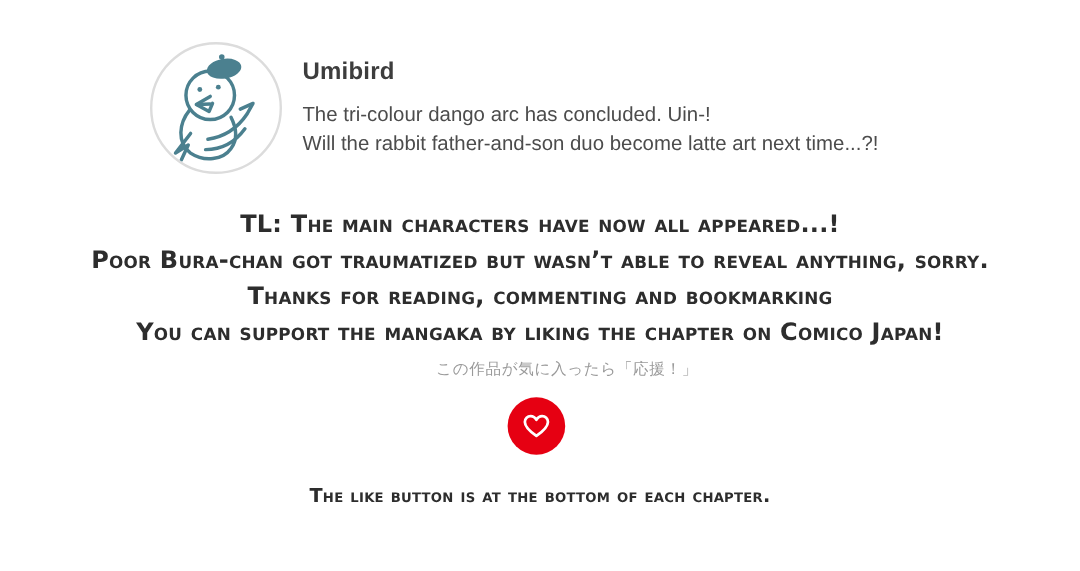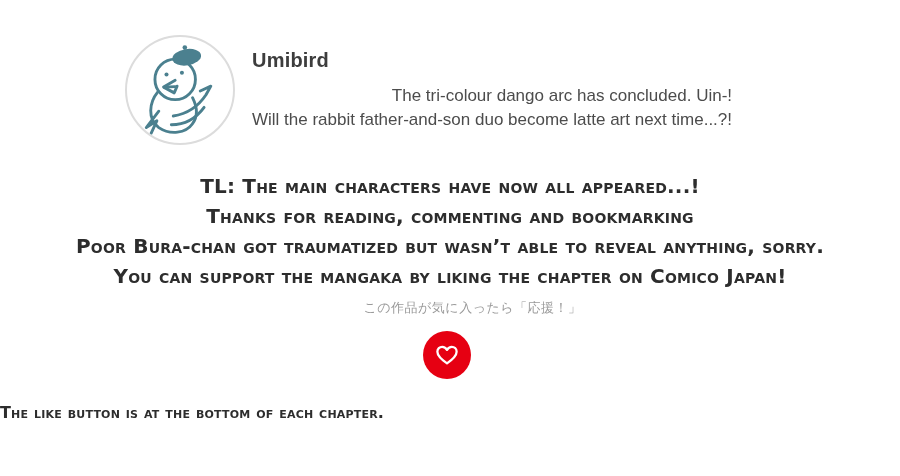--- a/index.html
+++ b/index.html
@@ -42,21 +42,20 @@
     color: #3d3d3d;
     letter-spacing: 0.2px;
   }
   .author-comment {
     position: absolute;
     left: 252px;
     top: 84px;
     font-size: 17px;
     line-height: 24px;
     color: #4c4c4c;
-    text-align: right;
   }
 
   
   .tl-note {
     position: absolute;
     left: 0;
     right: 0;
     top: 171px;
     text-align: center;
     font-family: "DejaVu Sans", sans-serif;
@@ -97,20 +96,21 @@
     cursor: pointer;
   }
   .like-button svg { display: block; }
 
   
   .footer-note {
     position: absolute;
     left: 0;
     right: 0;
     top: 403px;
+    text-align: center;
     font-family: "DejaVu Sans", sans-serif;
     font-variant: small-caps;
     font-weight: 700;
     font-size: 16px;
     line-height: 20px;
     color: #2d2d2d;
     letter-spacing: 0.2px;
   }
 </style>
 </head>
@@ -149,22 +149,22 @@
   </div>
 
   <div class="author-name">Umibird</div>
   <div class="author-comment">
     <div>The tri-colour dango arc has concluded. Uin-!</div>
     <div>Will the rabbit father-and-son duo become latte art next time...?!</div>
   </div>
 
   <div class="tl-note">
     <div>TL: The main characters have now all appeared...!</div>
+    <div>Poor Bura-chan got traumatized but wasn’t able to reveal anything, sorry.</div>
     <div>Thanks for reading, commenting and bookmarking</div>
-    <div>Poor Bura-chan got traumatized but wasn’t able to reveal anything, sorry.</div>
     <div>You can support the mangaka by liking the chapter on Comico Japan!</div>
   </div>
 
   <div class="support-caption">この作品が気に入ったら「応援！」</div>
 
   <button class="like-button">
     <span>
       <svg width="28" height="28" viewBox="0 0 32 32" xmlns="http://www.w3.org/2000/svg">
         <path d="M16 25.5 C 8.6 20.3 5 16.4 5 12.2 C 5 8.9 7.6 6.6 10.5 6.6 C 12.8 6.6 14.9 8.1 16 10.2 C 17.1 8.1 19.2 6.6 21.5 6.6 C 24.4 6.6 27 8.9 27 12.2 C 27 16.4 23.4 20.3 16 25.5 Z" fill="none" stroke="#ffffff" stroke-width="2.6" stroke-linejoin="round" stroke-linecap="round"></path>
       </svg>

